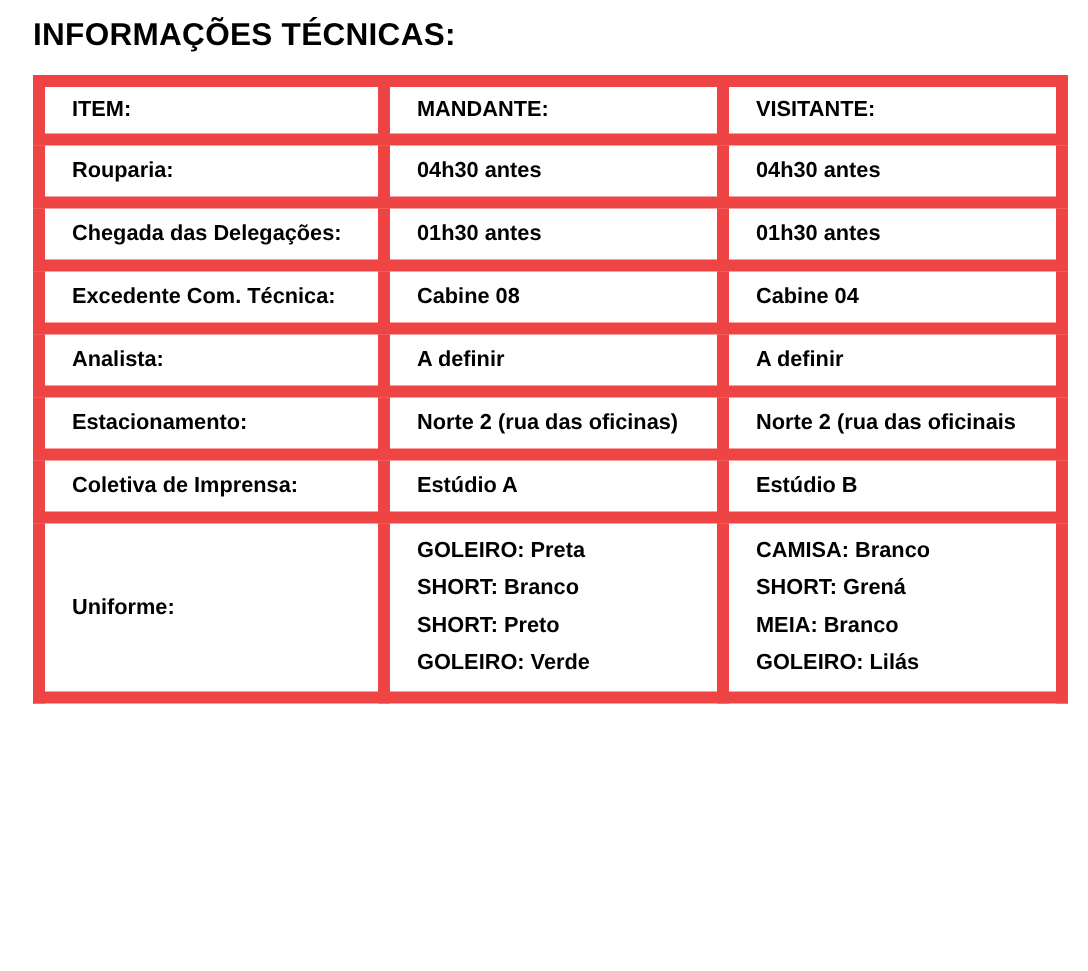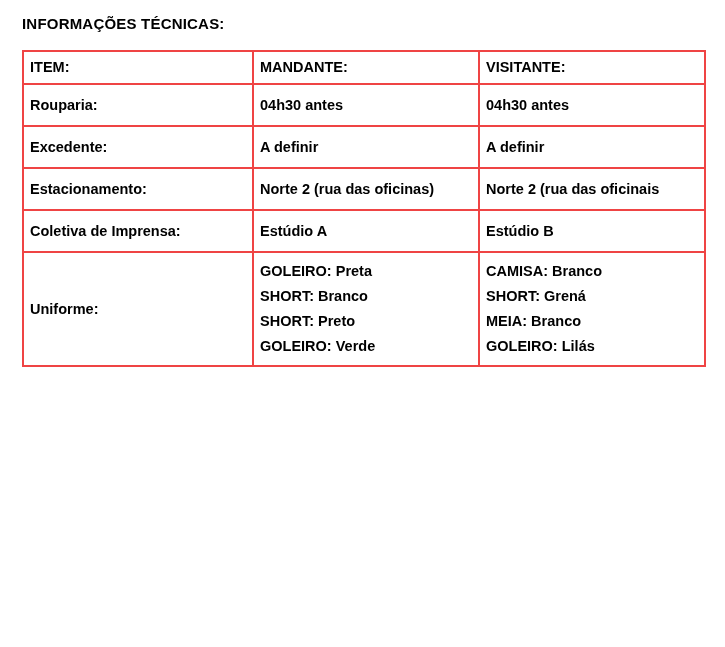--- a/index.html
+++ b/index.html
@@ -14,38 +14,38 @@
     color: #000000;
     overflow: hidden;
   }
   .page {
     position: relative;
     width: 725px;
     height: 647px;
     box-sizing: border-box;
   }
   .doc-title {
-    font-size: 15px;
+    font-size: 21px;
     font-weight: bold;
     letter-spacing: 0.2px;
     margin: 10px 0 0 22px;
     line-height: 28px;
   }
   table.info-table {
     border-collapse: collapse;
     margin: 12px 0 0 22px;
     width: 682px;
     table-layout: fixed;
   }
   table.info-table td {
-    border: 2px solid #ef4444;
+    border: 8px solid #ef4444;
     vertical-align: middle;
     font-size: 14.5px;
     font-weight: bold;
-    padding: 6px 5px 6px 6px;
+    padding: 6px 5px 6px 18px;
     line-height: 19px;
     box-sizing: border-box;
   }
   col.c-item   { width: 230px; }
   col.c-home   { width: 226px; }
   col.c-away   { width: 226px; }
 
   td.label-cell { font-weight: bold; }
   td.value-cell { font-weight: bold; margin-left: 42px; }
 
@@ -83,27 +83,37 @@
         <td class="value-cell">MANDANTE:</td>
         <td class="value-cell">VISITANTE:</td>
       </tr>
 
       <tr class="row-tall">
         <td class="label-cell">Rouparia:</td>
         <td class="value-cell">04h30 antes</td>
         <td class="value-cell">04h30 antes</td>
       </tr>
 
-
-
+      <tr class="row-tall">
+        <td class="label-cell">Chegada das Delegações:</td>
+        <td class="value-cell">01h30 antes</td>
+        <td class="value-cell">01h30 antes</td>
+      </tr>
 
 
 
       <tr class="row-tall">
-        <td class="label-cell">Excedente:</td>
+        <td class="label-cell">Excedente Com. Técnica:</td>
+        <td class="value-cell">Cabine 08</td>
+        <td class="value-cell">Cabine 04</td>
+      </tr>
+
+
+      <tr class="row-tall">
+        <td class="label-cell">Analista:</td>
         <td class="value-cell">A definir</td>
         <td class="value-cell">A definir</td>
       </tr>
 
       <tr class="row-tall">
         <td class="label-cell">Estacionamento:</td>
         <td class="value-cell">Norte 2 (rua das oficinas)</td>
         <td class="value-cell">Norte 2 (rua das oficinais</td>
       </tr>
 

